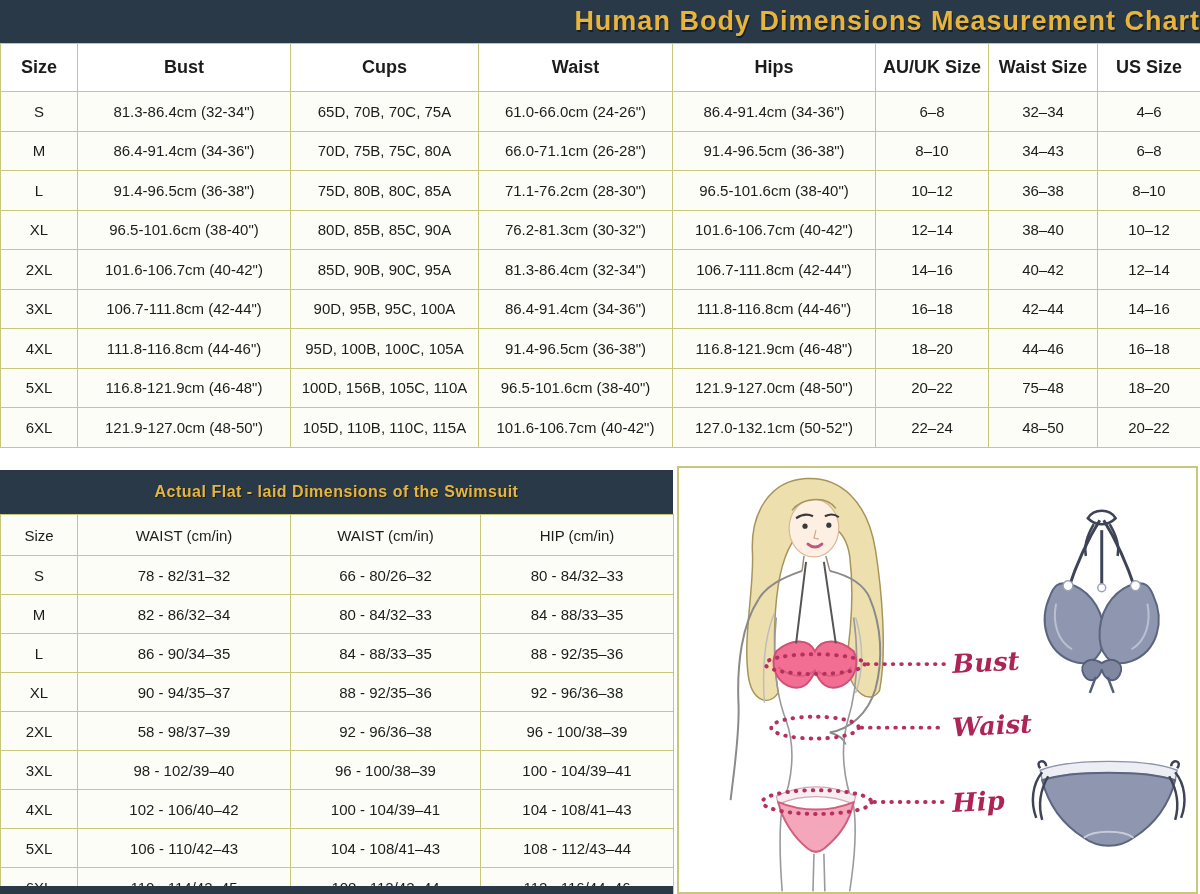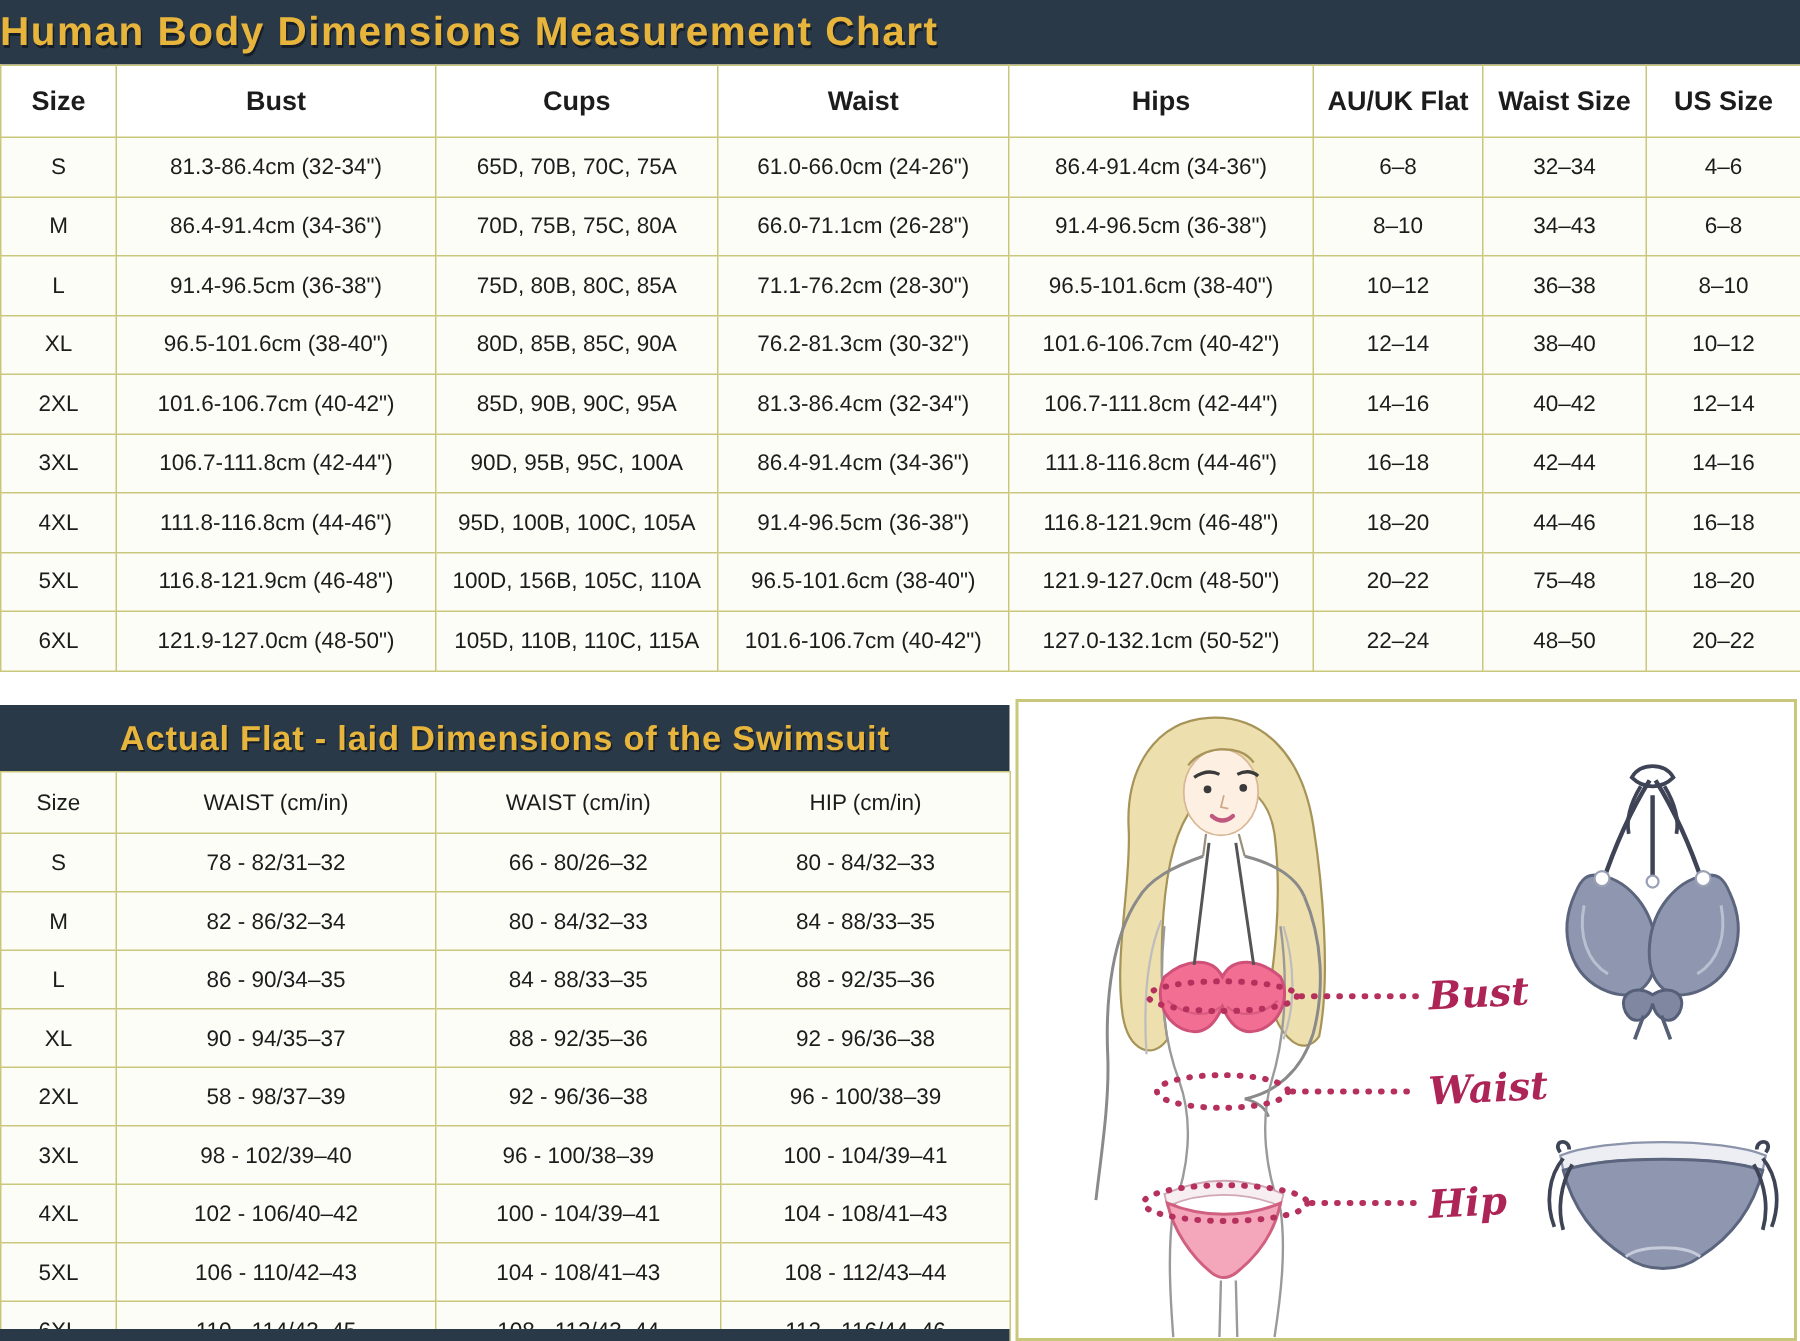--- a/index.html
+++ b/index.html
@@ -5,21 +5,21 @@
   html,body{margin:0;padding:0;}
   body{
     width:1200px;height:894px;position:relative;overflow:hidden;
     background:#ffffff;
     font-family:"Liberation Sans",sans-serif;
     color:#1c1c1c;
   }
   
   .title-bar{
     position:absolute;top:0;left:0;width:1200px;height:43px;
-    background:#2a3948;display:flex;align-items:center;justify-content:flex-start;
+    background:#2a3948;display:flex;align-items:center;justify-content:flex-end;
   }
   .title-bar h1{
     margin:0;font-size:27px;font-weight:bold;color:#e7b53c;
     letter-spacing:1px;text-shadow:1px 2px 0 #161f29;
   }
   
   table{border-collapse:collapse;table-layout:fixed;position:absolute;}
   th,td{
     border:1px solid #c9c77b;text-align:center;vertical-align:middle;
     background:#fdfdf7;white-space:nowrap;overflow:hidden;
@@ -29,21 +29,21 @@
   .t1 td{height:36.5px;font-size:15px;font-weight:normal;}
   .t2{top:514px;left:0;width:673px;}
   .t2 th{height:38px;font-size:15px;font-weight:normal;}
   .t2 td{height:36px;font-size:15px;}
   
   .section2-bar{
     position:absolute;top:470px;left:0;width:673px;height:44px;
     background:#2a3948;display:flex;align-items:center;justify-content:center;
   }
   .section2-bar h2{
-    margin:0;font-size:23px;font-weight:bold;color:#e7b53c;
+    margin:0;font-size:16px;font-weight:bold;color:#e7b53c;
     letter-spacing:.5px;text-shadow:1px 1px 0 #161f29;
   }
   .bottom-strip{
     position:absolute;top:886px;left:0;width:673px;height:8px;background:#2a3948;
   }
   
   .illustration{
     position:absolute;left:677px;top:466px;width:521px;height:428px;
     box-sizing:border-box;border:2px solid #c9c77b;background:#ffffff;
   }
@@ -71,21 +71,21 @@
     <col style="width:109px">
       <col style="width:103px">
   </colgroup>
   <thead>
       <tr id="t1-head">
         <th>Size</th>
         <th>Bust</th>
         <th>Cups</th>
         <th>Waist</th>
         <th>Hips</th>
-        <th>AU/UK Flat</th>
+        <th>AU/UK Size</th>
         <th>Waist Size</th>
         <th>US Size</th>
       </tr>
     </thead>
   <tbody id="t1-body">
       <tr>
         <td>S</td>
         <td>81.3-86.4cm (32-34")</td>
         <td>65D, 70B, 70C, 75A</td>
         <td>61.0-66.0cm (24-26")</td>

